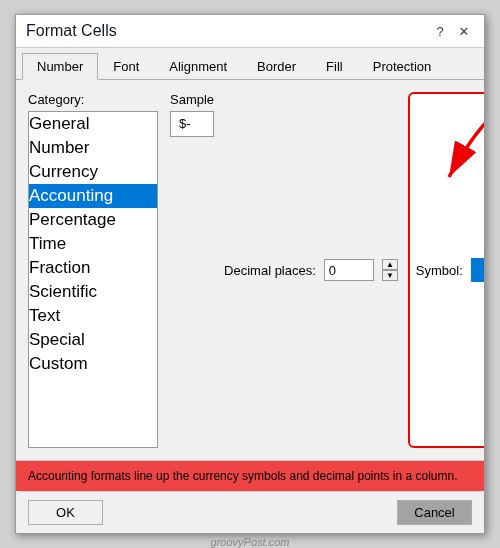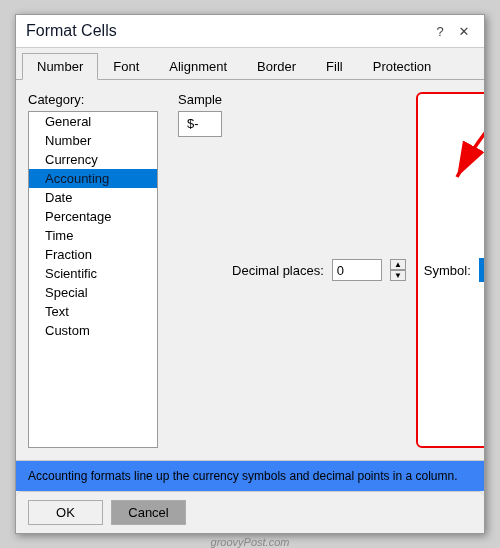--- a/index.html
+++ b/index.html
@@ -73,21 +73,21 @@
       background: #f0f0f0;
       border: 1px solid #adadad;
       border-bottom: 1px solid #f0f0f0;
       z-index: 1;
     }
 
     .content {
       display: flex;
       flex: 1;
       padding: 12px;
-      gap: 20px;
+      gap: 12px;
       overflow: hidden;
     }
 
     .category-panel {
       width: 130px;
       display: flex;
       flex-direction: column;
       flex-shrink: 0;
     }
     .category-label {
@@ -99,28 +99,28 @@
       border: 1px solid #999;
       background: #fff;
       flex: 1;
       overflow-y: auto;
       overflow-x: hidden;
     }
     .category-list::-webkit-scrollbar { width: 14px; }
     .category-list::-webkit-scrollbar-track { background: #f0f0f0; border-left: 1px solid #ccc; }
     .category-list::-webkit-scrollbar-thumb { background: #c0c0c0; border: 3px solid #f0f0f0; }
     .cat-item {
-      padding: 2px 16px;
+      padding: 2px 0;
       cursor: pointer;
       white-space: nowrap;
-      font-size: 13px;
+      font-size: 17px;
     }
     .cat-item.selected {
       background: #0078d7;
-      color: #0f172a;
+      color: #ffffff;
     }
 
     .right-panel {
       flex: 1;
       display: flex;
       gap: 10px;
       position: relative;
     }
 
     .sample-section {}
@@ -217,26 +217,26 @@
       pointer-events: none;
       color: #fff;
       font-size: 10px;
     }
 
     .description-bar {
       border-top: 1px solid #ccc;
       padding: 8px 12px;
       font-size: 12px;
       color: #000;
-      background: #3b82f6;
+      background: #ef4444;
     }
 
     .button-bar {
       display: flex;
-      justify-content: flex-start;
+      justify-content: space-between;
       gap: 8px;
       padding: 8px 12px;
       border-top: 1px solid #ccc;
       background: #f0f0f0;
       border-radius: 6px;
     }
     .dialog-btn {
       min-width: 75px;
       padding: 4px 12px;
       font-size: 13px;
@@ -281,27 +281,26 @@
   <div class="content">
 
     <div class="category-panel">
       <div class="category-label">Category:</div>
       <div class="category-list">
 
       <div class="cat-item">General</div>
           <div class="cat-item">Number</div>
           <div class="cat-item">Currency</div>
           <div class="cat-item selected">Accounting</div>
-          <div class="cat-item">Date</div>
           <div class="cat-item">Percentage</div>
           <div class="cat-item">Time</div>
           <div class="cat-item">Fraction</div>
           <div class="cat-item">Scientific</div>
+          <div class="cat-item">Text</div>
           <div class="cat-item">Special</div>
-          <div class="cat-item">Text</div>
           <div class="cat-item">Custom</div>
         </div>
     </div>
 
     <div class="right-panel">
 
       <div class="sample-section">
         <div class="section-label">Sample</div>
         <div class="sample-box">$-</div>
       </div>

